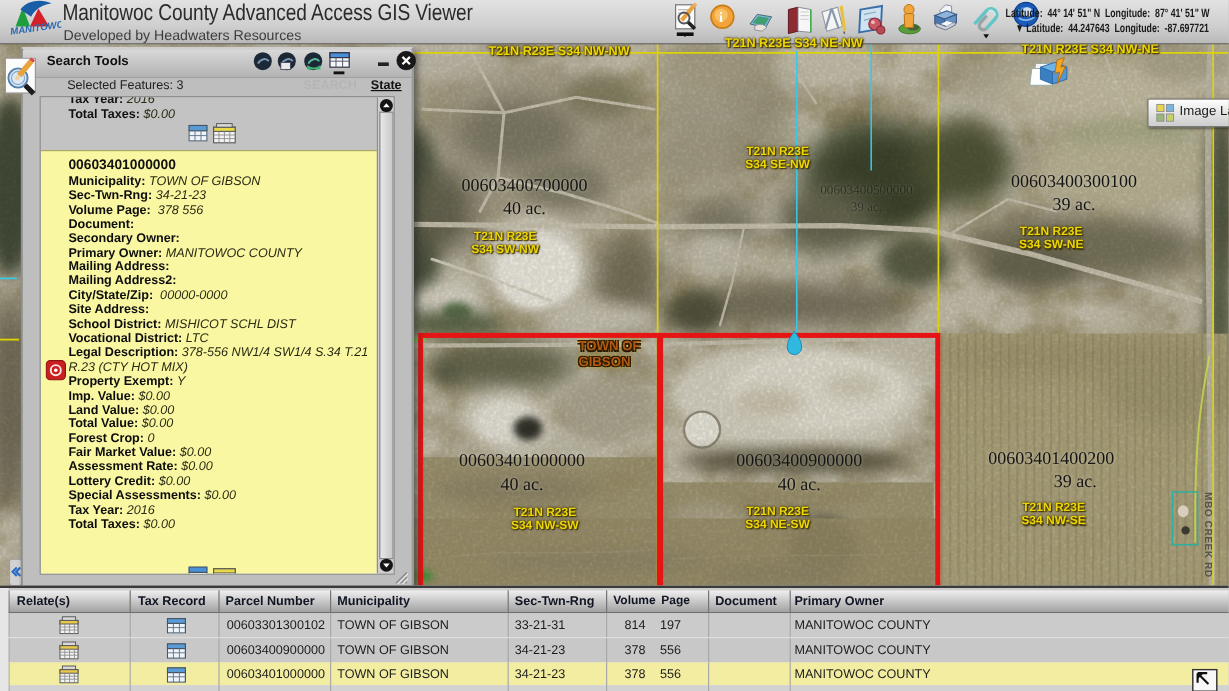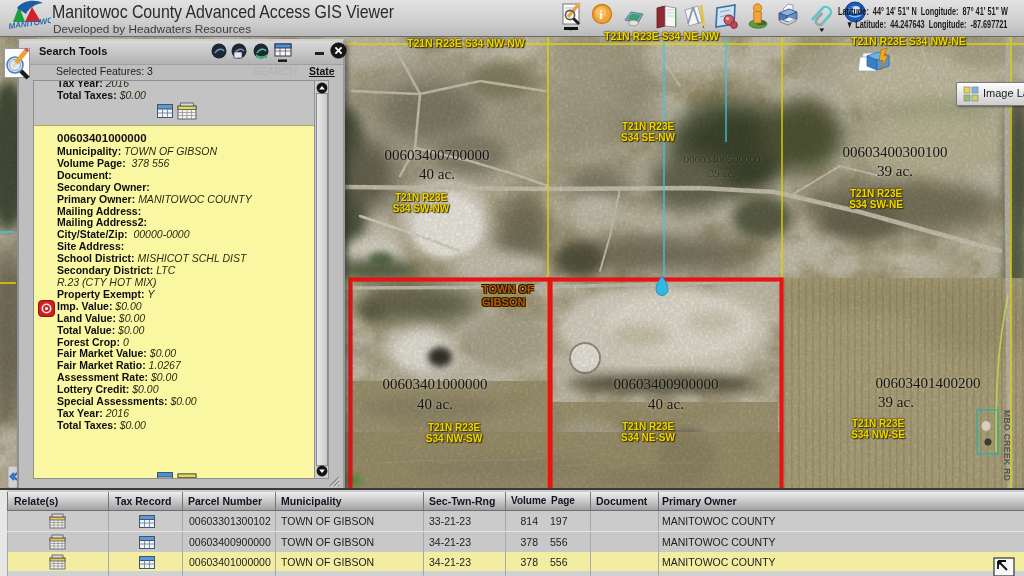--- a/index.html
+++ b/index.html
@@ -207,21 +207,21 @@
 <div class="maplbl" style="left:618px;top:386px;width:60px;">T21N R23E<br>S34 NE-SW</div>
 <div class="maplbl" style="left:848px;top:383px;width:60px;">T21N R23E<br>S34 NW-SE</div>
 <div class="pnum" style="left:377px;top:111px;width:120px;">00603400700000</div>
 <div class="pnum" style="left:377px;top:130px;width:120px;">40 ac.</div>
 <div class="pnum" style="left:835px;top:108px;width:120px;">00603400300100</div>
 <div class="pnum" style="left:835px;top:127px;width:120px;">39 ac.</div>
 <div class="pnum" style="left:375px;top:340px;width:120px;">00603401000000</div>
 <div class="pnum" style="left:375px;top:360px;width:120px;">40 ac.</div>
 <div class="pnum" style="left:606px;top:340px;width:120px;">00603400900000</div>
 <div class="pnum" style="left:606px;top:360px;width:120px;">40 ac.</div>
-<div class="pnum" style="left:868px;top:339px;width:120px;text-align:center;">00603401400200</div>
+<div class="pnum" style="left:816px;top:339px;width:120px;text-align:center;">00603401400200</div>
 <div class="pnum" style="left:836px;top:358px;width:120px;">39 ac.</div>
 <div class="pnum" style="left:682px;top:117px;width:80px;font-size:11px;opacity:0.5;">00603400500000</div>
 <div class="pnum" style="left:682px;top:131px;width:80px;font-size:11px;opacity:0.5;">39 ac.</div>
 <div style="position:absolute;left:482px;top:247px;width:60px;text-align:left;font-size:11px;font-weight:bold;color:#b35a10;line-height:12.5px;z-index:6;text-shadow:-1px -1px 0 #2a1a00,1px -1px 0 #2a1a00,-1px 1px 0 #2a1a00,1px 1px 0 #2a1a00,0 0 4px #f8c800;">TOWN OF<br>GIBSON</div>
 <div id="ilbtn">
  <svg width="16" height="16" style="position:absolute;left:6px;top:3px;" viewBox="0 0 16 16">
   <rect x="1" y="1" width="6" height="6" fill="#e8d44a" stroke="#888" stroke-width="0.7"></rect>
   <rect x="9" y="1" width="6" height="6" fill="#7ab4e0" stroke="#888" stroke-width="0.7"></rect>
   <rect x="1" y="9" width="6" height="6" fill="#9ab87a" stroke="#888" stroke-width="0.7"></rect>
   <rect x="9" y="9" width="6" height="6" fill="#c8d06a" stroke="#888" stroke-width="0.7"></rect>
@@ -356,38 +356,39 @@
    <span style="position:absolute;left:37px;">Selected Features: 3</span>
    <span style="position:absolute;left:234px;color:#b2b2b2;opacity:0.75;font-weight:bold;">SEARCH</span>
    <span style="position:absolute;left:290px;font-weight:bold;text-decoration:underline;color:#111;">State</span>
  </div>
  <div id="content">
   <div class="gline" style="margin-top:-4px;"><b>Tax Year:</b> <i style="font-style:italic;color:#2a2a12;">2016</i></div>
   <div class="gline"><b>Total Taxes:</b> <i style="font-style:italic;color:#2a2a12;">$0.00</i></div>
   <div id="yellow">
    <div class="hd">00603401000000</div>
    <div class="ln"><b>Municipality:</b> <i>TOWN OF GIBSON</i></div>
+   <div class="ln"><b>Sec-Twn-Rng:</b> <i>34-21-23</i></div>
    <div class="ln"><b>Volume Page:</b> <i>&nbsp;378 556</i></div>
    <div class="ln"><b>Document:</b></div>
    <div class="ln"><b>Secondary Owner:</b></div>
    <div class="ln"><b>Primary Owner:</b> <i>MANITOWOC COUNTY</i></div>
    <div class="ln"><b>Mailing Address:</b></div>
    <div class="ln"><b>Mailing Address2:</b></div>
    <div class="ln"><b>City/State/Zip:</b> <i>&nbsp;00000-0000</i></div>
    <div class="ln"><b>Site Address:</b></div>
    <div class="ln"><b>School District:</b> <i>MISHICOT SCHL DIST</i></div>
-   <div class="ln"><b>Secondary District:</b> <i>LTC</i></div>
+   <div class="ln"><b>Vocational District:</b> <i>LTC</i></div>
+   <div class="ln"><b>Legal Description:</b> <i>378-556 NW1/4 SW1/4 S.34 T.21</i></div>
    <div class="ln"><i>R.23 (CTY HOT MIX)</i></div>
    <div class="ln"><b>Property Exempt:</b> <i>Y</i></div>
    <div class="ln"><b>Imp. Value:</b> <i>$0.00</i></div>
    <div class="ln"><b>Land Value:</b> <i>$0.00</i></div>
    <div class="ln"><b>Total Value:</b> <i>$0.00</i></div>
    <div class="ln"><b>Forest Crop:</b> <i>0</i></div>
    <div class="ln"><b>Fair Market Value:</b> <i>$0.00</i></div>
-   <div class="ln"><b>Fair Market Ratio:</b> <i>1.0267</i></div>
    <div class="ln"><b>Assessment Rate:</b> <i>$0.00</i></div>
    <div class="ln"><b>Lottery Credit:</b> <i>$0.00</i></div>
    <div class="ln"><b>Special Assessments:</b> <i>$0.00</i></div>
    <div class="ln"><b>Tax Year:</b> <i>2016</i></div>
    <div class="ln"><b>Total Taxes:</b> <i>$0.00</i></div>
   </div>
   <div id="vsb">
    <div style="position:absolute;left:1px;top:12px;width:10px;height:371px;background:linear-gradient(90deg,#e8e8e8,#c8c8c8);border:1px solid #8a8a8a;"></div>
    <svg width="12" height="12" viewBox="0 0 12 12" style="position:absolute;left:1px;top:1px;">
     <circle cx="6" cy="6" r="5.4" fill="#141414"></circle>
@@ -472,21 +473,21 @@
    <rect x="3" y="1" width="11" height="3" fill="#d8d8d8" stroke="#555" stroke-width="0.8"></rect>
    <path d="M1,9.5 H16 M1,12 H16 M5,7 V15 M9,7 V15 M13,7 V15" stroke="#888" stroke-width="0.7"></path>
   </svg>
   <svg class="tic" width="16" height="13" viewBox="0 0 16 13" style="position:absolute;left:139px;top:4px;">
    <rect x="0.5" y="0.5" width="15" height="12" fill="#eef4fa" stroke="#456" stroke-width="1"></rect>
    <rect x="0.5" y="0.5" width="15" height="4" fill="#5b9bd5" stroke="#456" stroke-width="1"></rect>
    <path d="M0.5,8 H15.5 M5.5,4.5 V12.5 M10.5,4.5 V12.5" stroke="#678" stroke-width="0.8"></path>
   </svg>
   <span class="tcell" style="left:189px;">00603301300102</span>
   <span class="tcell" style="left:281px;">TOWN OF GIBSON</span>
-  <span class="tcell" style="left:429px;">33-21-23</span>
+  <span class="tcell" style="left:429px;">33-21-31</span>
   <span class="tcell" style="left:505px;width:33px;text-align:right;">814</span>
   <span class="tcell" style="left:550px;">197</span>
   <span class="tcell" style="left:662px;">MANITOWOC COUNTY</span>
   <span class="vsep" style="left:7px;"></span>
         <span class="vsep" style="left:108px;"></span>
   <span class="vsep" style="left:182px;"></span>
         <span class="vsep" style="left:275px;"></span>
   <span class="vsep" style="left:423px;"></span>
         <span class="vsep" style="left:505px;"></span>
   <span class="vsep" style="left:590px;"></span>

